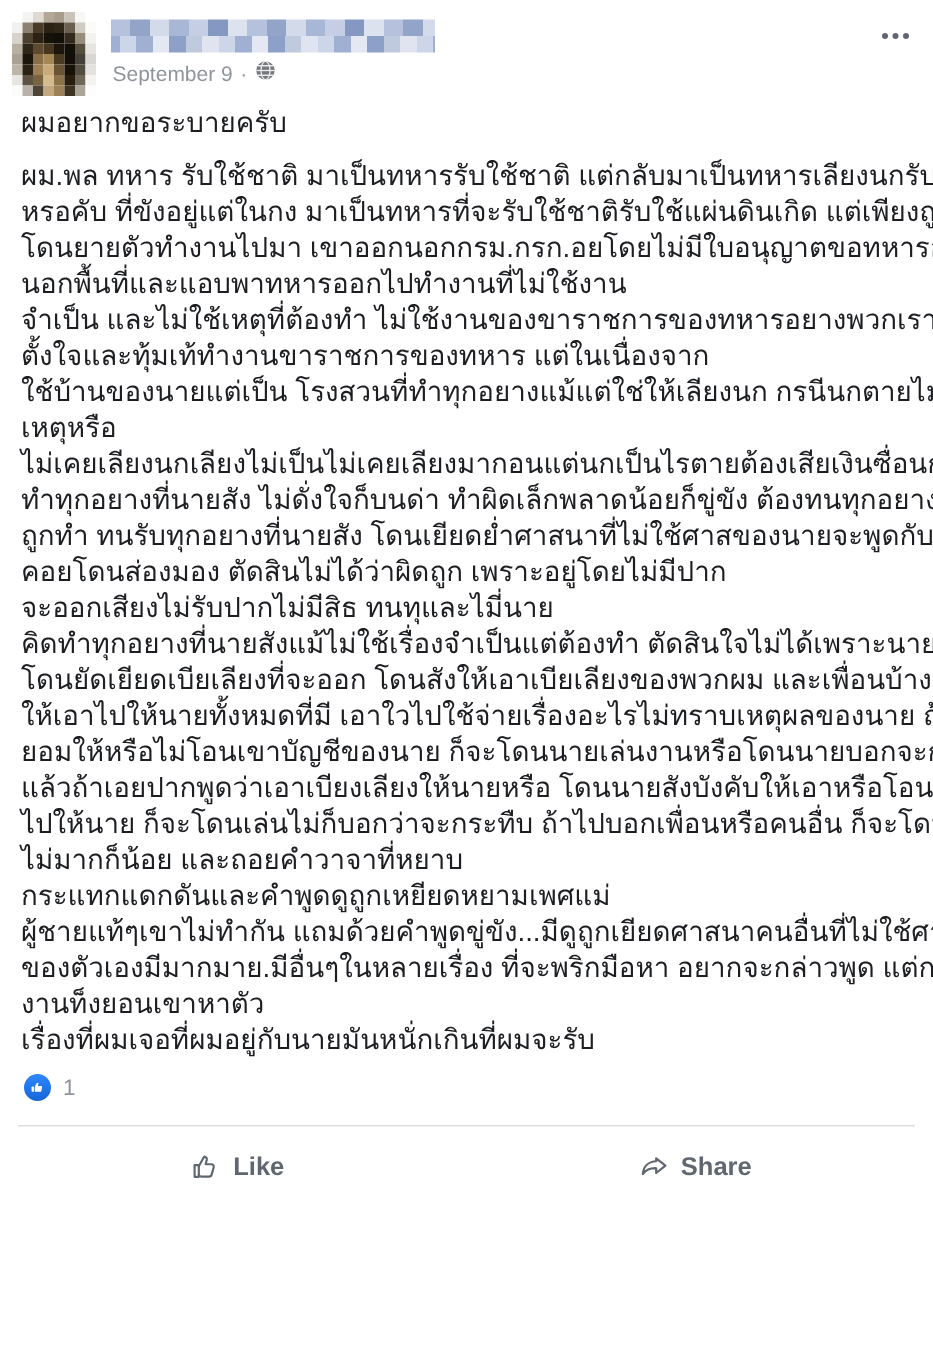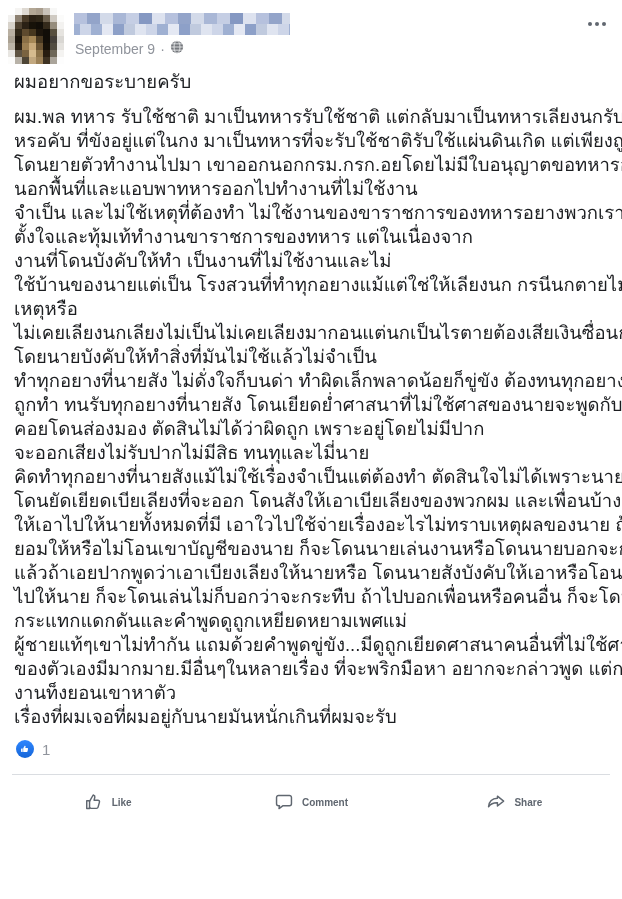--- a/index.html
+++ b/index.html
@@ -31,21 +31,21 @@
   .reactions { display:flex; align-items:center; gap:8px; margin:10px 16px 0 16px; height:20px; }
   .like-badge { width:18px; height:18px; border-radius:50%; background:linear-gradient(#2f87ff,#1565d8);
                 display:flex; align-items:center; justify-content:center; box-shadow:0 0 0 1px #fff; cursor:pointer; }
   .like-count { font-size:15px; color:#90949c; }
 
   .divider { height:1px; background:#dadde1; margin:15px 12px 0 12px; }
 
   
   .action-bar { display:flex; padding:4px 6px; height:46px; }
   .action-btn { flex:1; display:flex; align-items:center; justify-content:center; gap:8px;
-                color:#606770; font-size:10px; font-weight:bold; border-radius:4px; cursor:pointer; }
+                color:#606770; font-size:17px; font-weight:bold; border-radius:4px; cursor:pointer; }
   .action-btn svg { display:block; }
 </style>
 </head>
 <body>
 
 <div class="post">
 
   <div class="header">
     <div class="avatar" id="avatar">
         <div style="background: rgb(255, 255, 255);"></div>
@@ -137,35 +137,34 @@
 
   <div class="post-text">
     <div class="intro-line">ผมอยากขอระบายครับ</div>
     <div id="body-lines">
         <div class="body-line">ผม.พล ทหาร รับใช้ชาติ มาเป็นทหารรับใช้ชาติ แต่กลับมาเป็นทหารเลียงนกรับใช้นก</div>
         <div class="body-line">หรอคับ ที่ขังอยู่แต่ในกง มาเป็นทหารที่จะรับใช้ชาติรับใช้แผ่นดินเกิด แต่เพียงถูกคำ</div>
         <div class="body-line">โดนยายตัวทำงานไปมา เขาออกนอกกรม.กรก.อยโดยไม่มีใบอนุญาตขอทหารออก</div>
         <div class="body-line">นอกพื้นที่และแอบพาทหารออกไปทำงานที่ไม่ใช้งาน</div>
         <div class="body-line">จำเป็น และไม่ใช้เหตุที่ต้องทำ ไม่ใช้งานของขาราชการของทหารอยางพวกเราที่</div>
         <div class="body-line">ตั้งใจและทุ้มเท้ทำงานขาราชการของทหาร แต่ในเนื่องจาก</div>
-        <div class="body-line">งานที่โดนบังคับให้ทำ เป็นงานที่ไม่ใช้งานและไม่</div>
         <div class="body-line">ใช้บ้านของนายแต่เป็น โรงสวนที่ทำทุกอยางแม้แต่ใช่ให้เลียงนก กรนีนกตายไม่ทราบ</div>
         <div class="body-line">เหตุหรือ</div>
         <div class="body-line">ไม่เคยเลียงนกเลียงไม่เป็นไม่เคยเลียงมากอนแต่นกเป็นไรตายต้องเสียเงินซื่อนก</div>
-        <div class="body-line">โดยนายบังคับให้ทำสิ่งที่มันไม่ใช้แล้วไม่จำเป็น</div>
         <div class="body-line">ทำทุกอยางที่นายสัง ไม่ดั่งใจก็บนด่า ทำผิดเล็กพลาดน้อยก็ขู่ขัง ต้องทนทุกอยางที่</div>
         <div class="body-line">ถูกทำ ทนรับทุกอยางที่นายสัง โดนเยียดย่ำศาสนาที่ไม่ใช้ศาสของนายจะพูดกับใครก็</div>
         <div class="body-line">คอยโดนส่องมอง ตัดสินไม่ได้ว่าผิดถูก เพราะอยู่โดยไม่มีปาก</div>
         <div class="body-line">จะออกเสียงไม่รับปากไม่มีสิธ ทนทุและไมี่นาย</div>
         <div class="body-line">คิดทำทุกอยางที่นายสังแม้ไม่ใช้เรื่องจำเป็นแต่ต้องทำ ตัดสินใจไม่ได้เพราะนายสัง</div>
         <div class="body-line">โดนยัดเยียดเบียเลียงที่จะออก โดนสังให้เอาเบียเลียงของพวกผม และเพื่อนบ้างคน</div>
         <div class="body-line">ให้เอาไปให้นายทั้งหมดที่มี เอาใวไปใช้จ่ายเรื่องอะไรไม่ทราบเหตุผลของนาย ถ้าไม่</div>
         <div class="body-line">ยอมให้หรือไม่โอนเขาบัญชีของนาย ก็จะโดนนายเล่นงานหรือโดนนายบอกจะกระทืบ</div>
         <div class="body-line">แล้วถ้าเอยปากพูดว่าเอาเบียงเลียงให้นายหรือ โดนนายสังบังคับให้เอาหรือโอนเบียง</div>
         <div class="body-line">ไปให้นาย ก็จะโดนเล่นไม่ก็บอกว่าจะกระทืบ ถ้าไปบอกเพื่อนหรือคนอื่น ก็จะโดนเล่น</div>
+        <div class="body-line">ไม่มากก็น้อย และถอยคำวาจาที่หยาบ</div>
         <div class="body-line">กระแทกแดกดันและคำพูดดูถูกเหยียดหยามเพศแม่</div>
         <div class="body-line">ผู้ชายแท้ๆเขาไม่ทำกัน แถมด้วยคำพูดขู่ขัง...มีดูถูกเยียดศาสนาคนอื่นที่ไม่ใช้ศาสนา</div>
         <div class="body-line">ของตัวเองมีมากมาย.มีอื่นๆในหลายเรื่อง ที่จะพริกมือหา อยากจะกล่าวพูด แต่กลัว</div>
         <div class="body-line">งานท็งยอนเขาหาตัว</div>
         <div class="body-line">เรื่องที่ผมเจอที่ผมอยู่กับนายมันหนั่กเกินที่ผมจะรับ</div>
       </div>
   </div>
 
   <div class="reactions">
     <div class="like-badge">
@@ -185,28 +184,20 @@
         <svg width="20" height="20" viewBox="0 0 22 22" fill="none" stroke="#606770" stroke-width="1.6" stroke-linejoin="round" stroke-linecap="round">
           <path d="M3 9.6h3.1v8.6H3z"></path>
           <path d="M6.1 10.4l4-7.1.5.2c1 .3 1.5 1.3 1.3 2.3L11.1 9h4.2c1.2 0 2 1.1 1.7 2.2l-1.5 5.4c-.2.8-1 1.4-1.8 1.4H7.9c-.8 0-1.5-.5-1.8-1.2"></path>
         </svg>
       </span>
       <span>Like</span>
     </div>
     <div class="action-btn">
       <span>
         <svg width="20" height="20" viewBox="0 0 22 22" fill="none" stroke="#606770" stroke-width="1.6" stroke-linejoin="round" stroke-linecap="round">
-          <path d="M5 3.8h12a2.2 2.2 0 0 1 2.2 2.2v7a2.2 2.2 0 0 1-2.2 2.2H9.6l-4.1 3 .5-3H5a2.2 2.2 0 0 1-2.2-2.2V6A2.2 2.2 0 0 1 5 3.8z"></path>
-        </svg>
-      </span>
-      <span>Comment</span>
-    </div>
-    <div class="action-btn">
-      <span>
-        <svg width="20" height="20" viewBox="0 0 22 22" fill="none" stroke="#606770" stroke-width="1.6" stroke-linejoin="round" stroke-linecap="round">
           <path d="M12.6 4.6L19.4 10l-6.8 5.4v-3.5c-4.3-.2-7.5 1.3-9.8 4.3.5-5.2 3.7-9.2 9.8-9.4z"></path>
         </svg>
       </span>
       <span>Share</span>
     </div>
   </div>
 
 </div>
 
 </body></html>

